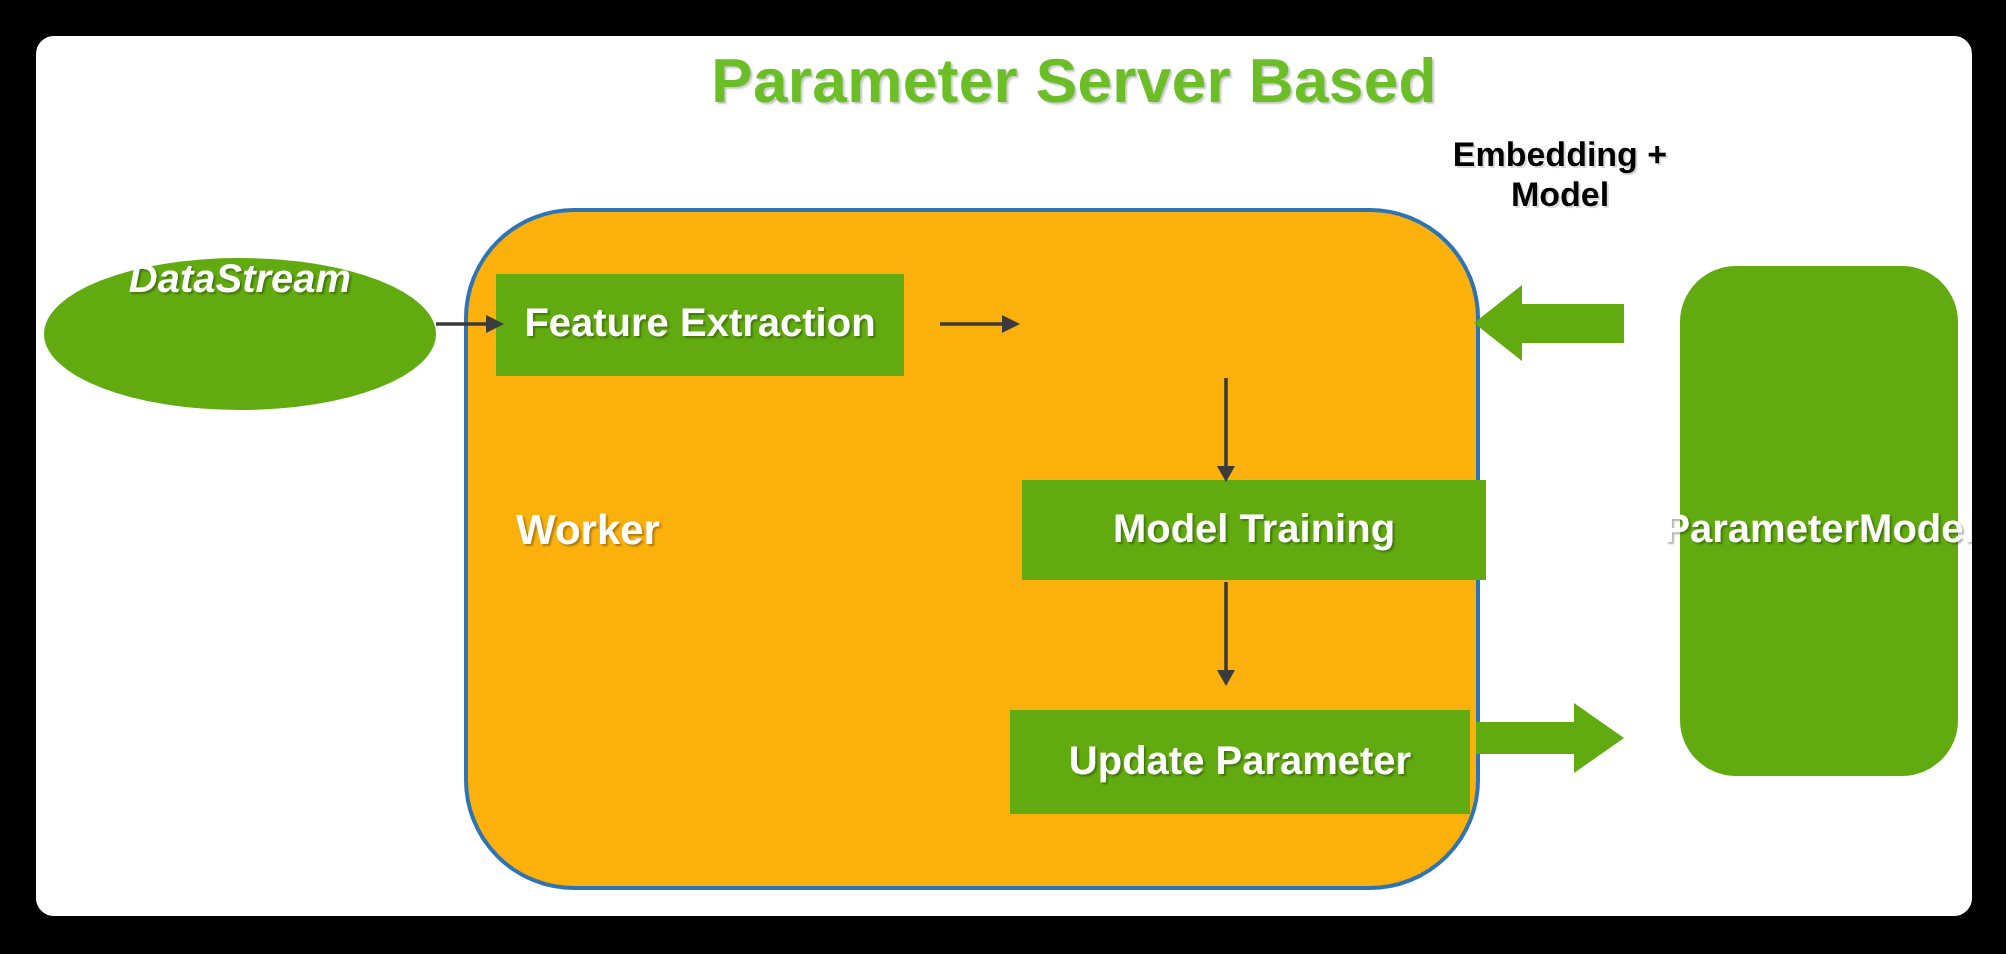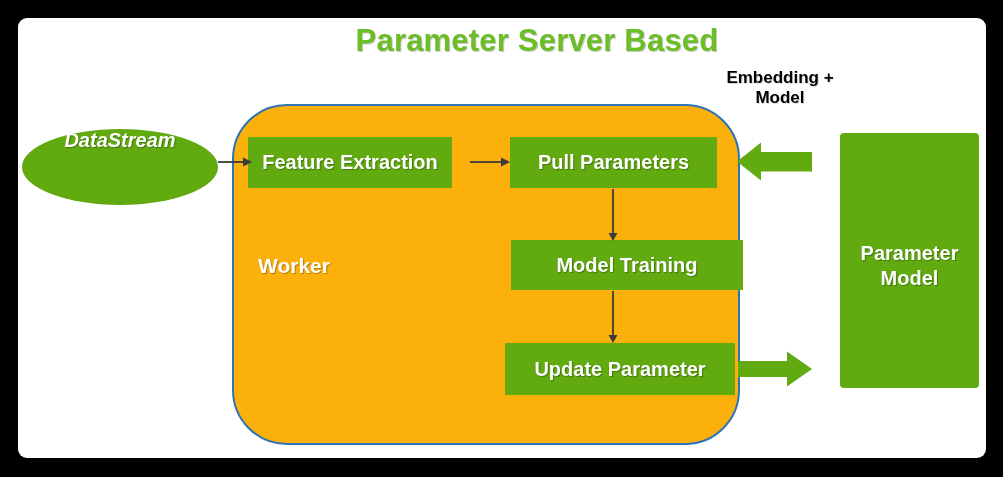--- a/index.html
+++ b/index.html
@@ -68,26 +68,26 @@
     position:absolute;
     background:var(--shape-green);
     display:flex;align-items:center;justify-content:center;
     color:var(--label-white);font-size:20px;font-weight:700;
     text-shadow:1px 1px 1px rgba(0,0,0,0.3);
     white-space:nowrap;
   }
   .box-feature{left:248px;top:137px;width:204px;height:51px;}
   .box-pull{left:510px;top:137px;width:207px;height:51px;}
   .box-model{left:511px;top:240px;width:232px;height:50px;}
-  .box-update{left:505px;top:343px;width:230px;height:52px;}
+  .box-update{left:505px;top:355px;width:230px;height:52px;}
   .param-server{
     position:absolute;left:840px;top:133px;width:139px;height:255px;
     background:var(--shape-green);
-    border-radius:4px;
-    display:flex;flex-direction:column;align-items:center;justify-content:center;
+    border-radius:28px;
+    display:flex;flex-direction:row;align-items:center;justify-content:center;
     padding-top:10px;
     color:var(--label-white);font-size:20px;font-weight:700;line-height:25px;
     text-shadow:1px 1px 1px rgba(0,0,0,0.3);
     text-align:center;
   }
   .connector-layer{
     position:absolute;left:0;top:0;width:1003px;height:477px;
     pointer-events:none;
   }
   .thin-arrow{stroke:var(--connector-gray);stroke-width:1.8;}
@@ -112,23 +112,20 @@
     <span>DataStream</span>
   </div>
 
   <div class="worker"></div>
   <div class="worker-label">Worker</div>
 
   <div class="gbox box-feature">
     <span>Feature Extraction</span>
   </div>
 
-  <div class="gbox box-pull">
-    <span>Pull Parameters</span>
-  </div>
 
   <div class="gbox box-model">
     <span>Model Training</span>
   </div>
 
   <div class="gbox box-update">
     <span>Update Parameter</span>
   </div>
 
   <div class="param-server">

